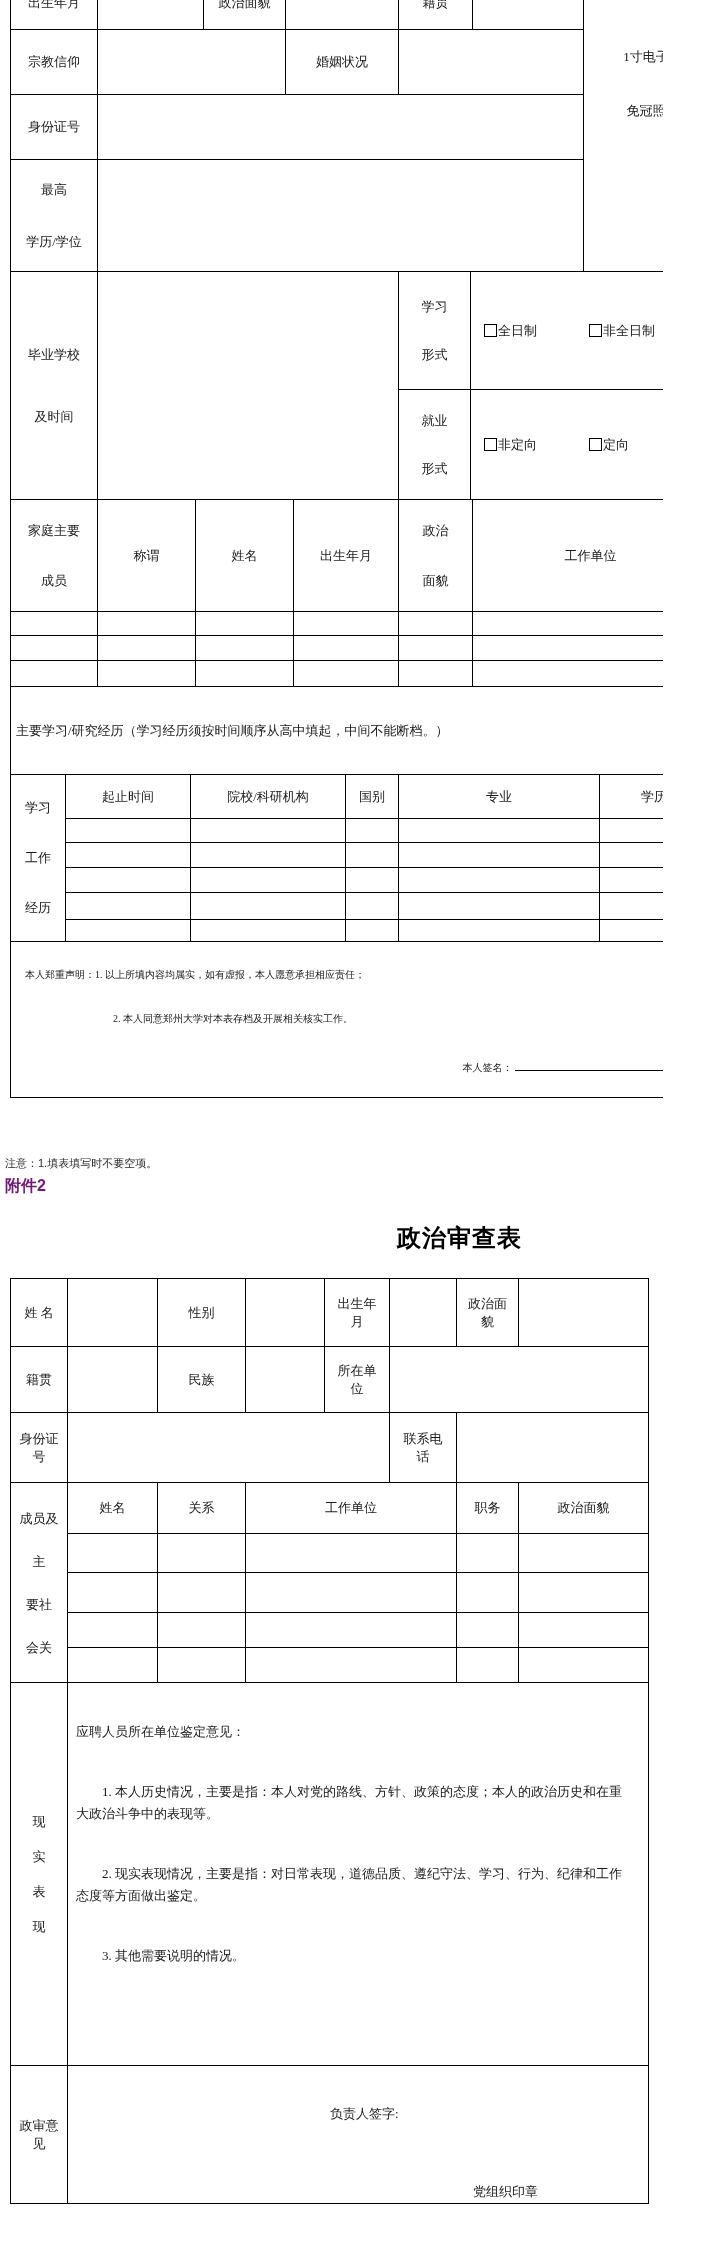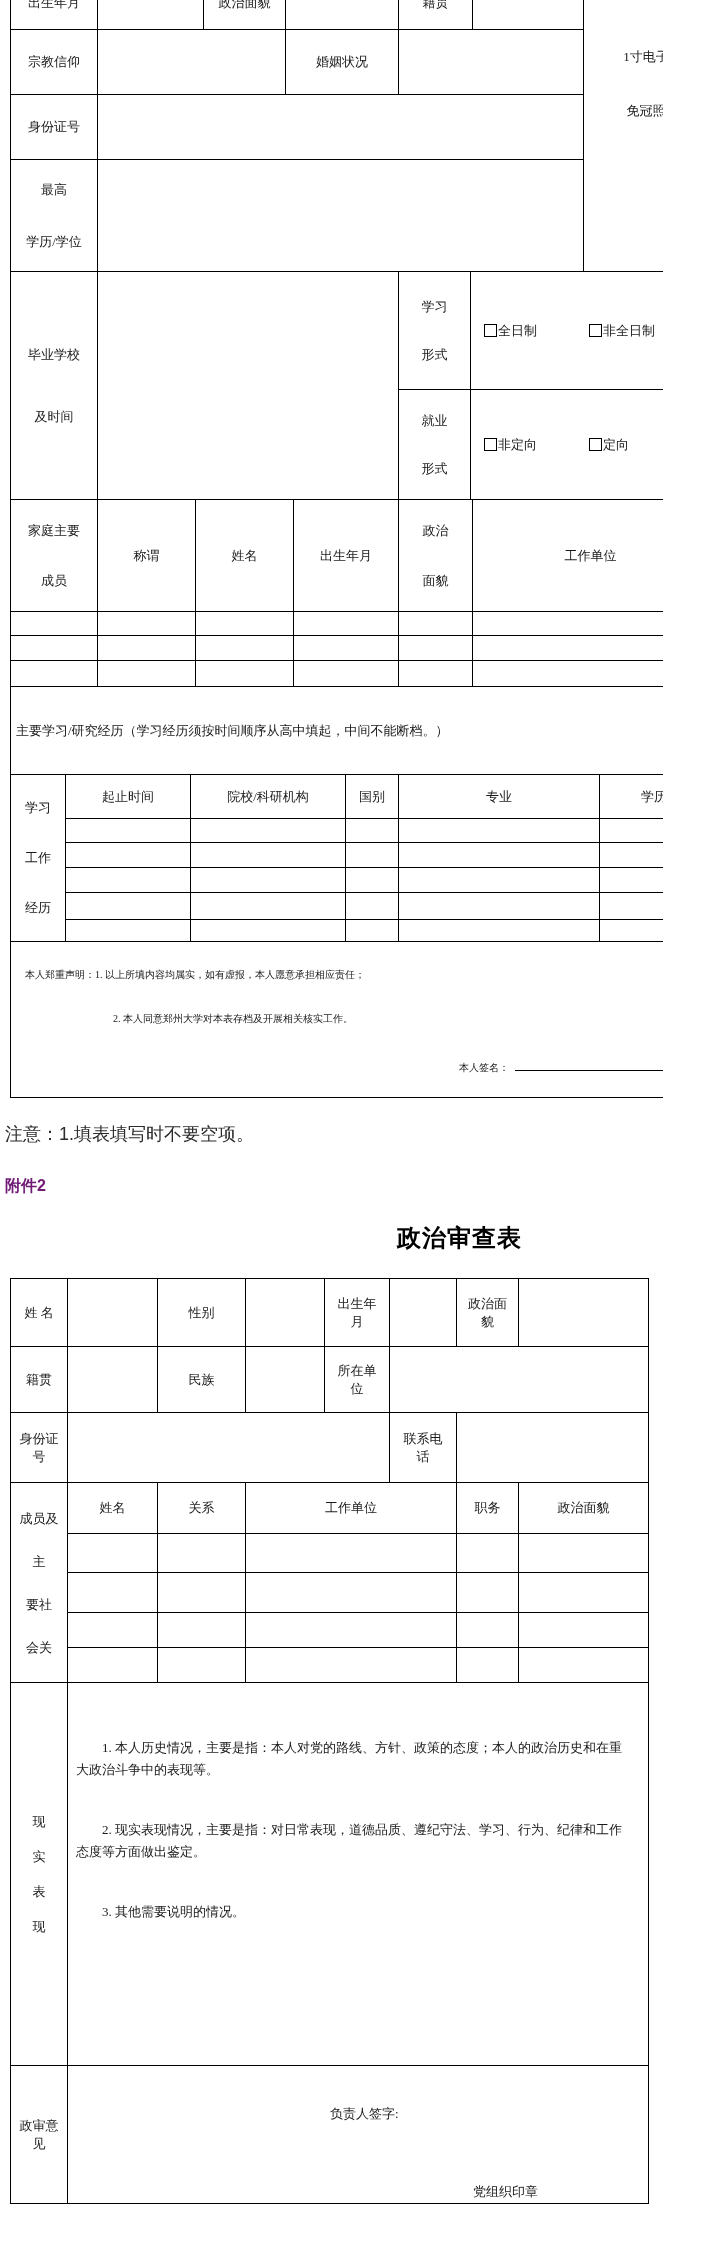--- a/index.html
+++ b/index.html
@@ -33,25 +33,25 @@
   #s3{grid-template-columns:87px 98px 98px 105px 74px 236px;
       grid-template-rows:112px 24px 25px 26px;}
   #s4{box-sizing:border-box;height:88px;border-right:1px solid #0c4a6e;border-bottom:1px solid #000;
       display:flex;align-items:center;padding-left:5px;}
   #s5{grid-template-columns:55px 125px 155px 53px 201px 109px;
       grid-template-rows:44px 24px 25px 25px 27px 22px;}
   .rspan6{grid-row:span 6;} .rspan5{grid-row:span 5;}
   #s6{box-sizing:border-box;height:156px;border-right:1px solid #000;border-bottom:1px solid #000;
       padding:26px 0 0 14px;font-size:10px;}
   #s6 .l2{margin:30px 0 0 88px;}
-  #s6 .sig{margin-top:30px;text-align:right;padding-right:18px;font-family:Liberation Mono, monospace;}
+  #s6 .sig{margin-top:30px;text-align:right;padding-right:18px;}
   .sigline{display:inline-block;width:175px;border-bottom:1px solid #000;height:14px;}
   
-  #footnote{position:absolute;left:5px;top:1122px;font-family:"Liberation Sans",sans-serif;
-            font-size:18px;color:#2b2b2b;}
+  #footnote{position:absolute;left:5px;top:1156px;font-family:"Liberation Sans",sans-serif;
+            font-size:11px;color:#2b2b2b;}
   #attach{position:absolute;left:5px;top:1176px;font-family:"Liberation Sans",sans-serif;
           font-size:16px;font-weight:bold;color:#701a75;}
   #f2title{position:absolute;left:397px;top:1222px;font-family:"Liberation Sans",sans-serif;
            font-size:24px;font-weight:bold;letter-spacing:1px;color:#000;}
   
   #form2{left:10px;top:1278px;width:638px;border-top:1px solid #000;}
   #t1{grid-template-columns:57px 90px 88px 79px 65px 67px 62px 130px;
       grid-template-rows:68px 66px 70px;}
   #t2{grid-template-columns:57px 90px 88px 211px 62px 130px;
       grid-template-rows:51px 39px 40px 35px 35px;}
@@ -273,20 +273,21 @@
       <div class="cell"></div>
       <div class="cell"></div>
     </div>
 
     <div id="t3" class="grid">
       <div class="cell lh35"><span>现
 实
 表
 现</span></div>
       <div class="cell perf">
+        <p>应聘人员所在单位鉴定意见：</p>
         <p class="ind">1. 本人历史情况，主要是指：本人对党的路线、方针、政策的态度；本人的政治历史和在重大政治斗争中的表现等。</p>
         <p class="ind">2. 现实表现情况，主要是指：对日常表现，道德品质、遵纪守法、学习、行为、纪律和工作态度等方面做出鉴定。</p>
         <p class="ind">3. 其他需要说明的情况。</p>
       </div>
     </div>
 
     <div id="t4" class="grid">
       <div class="cell lh18"><span>政审意
 见</span></div>
       <div class="cell review">

